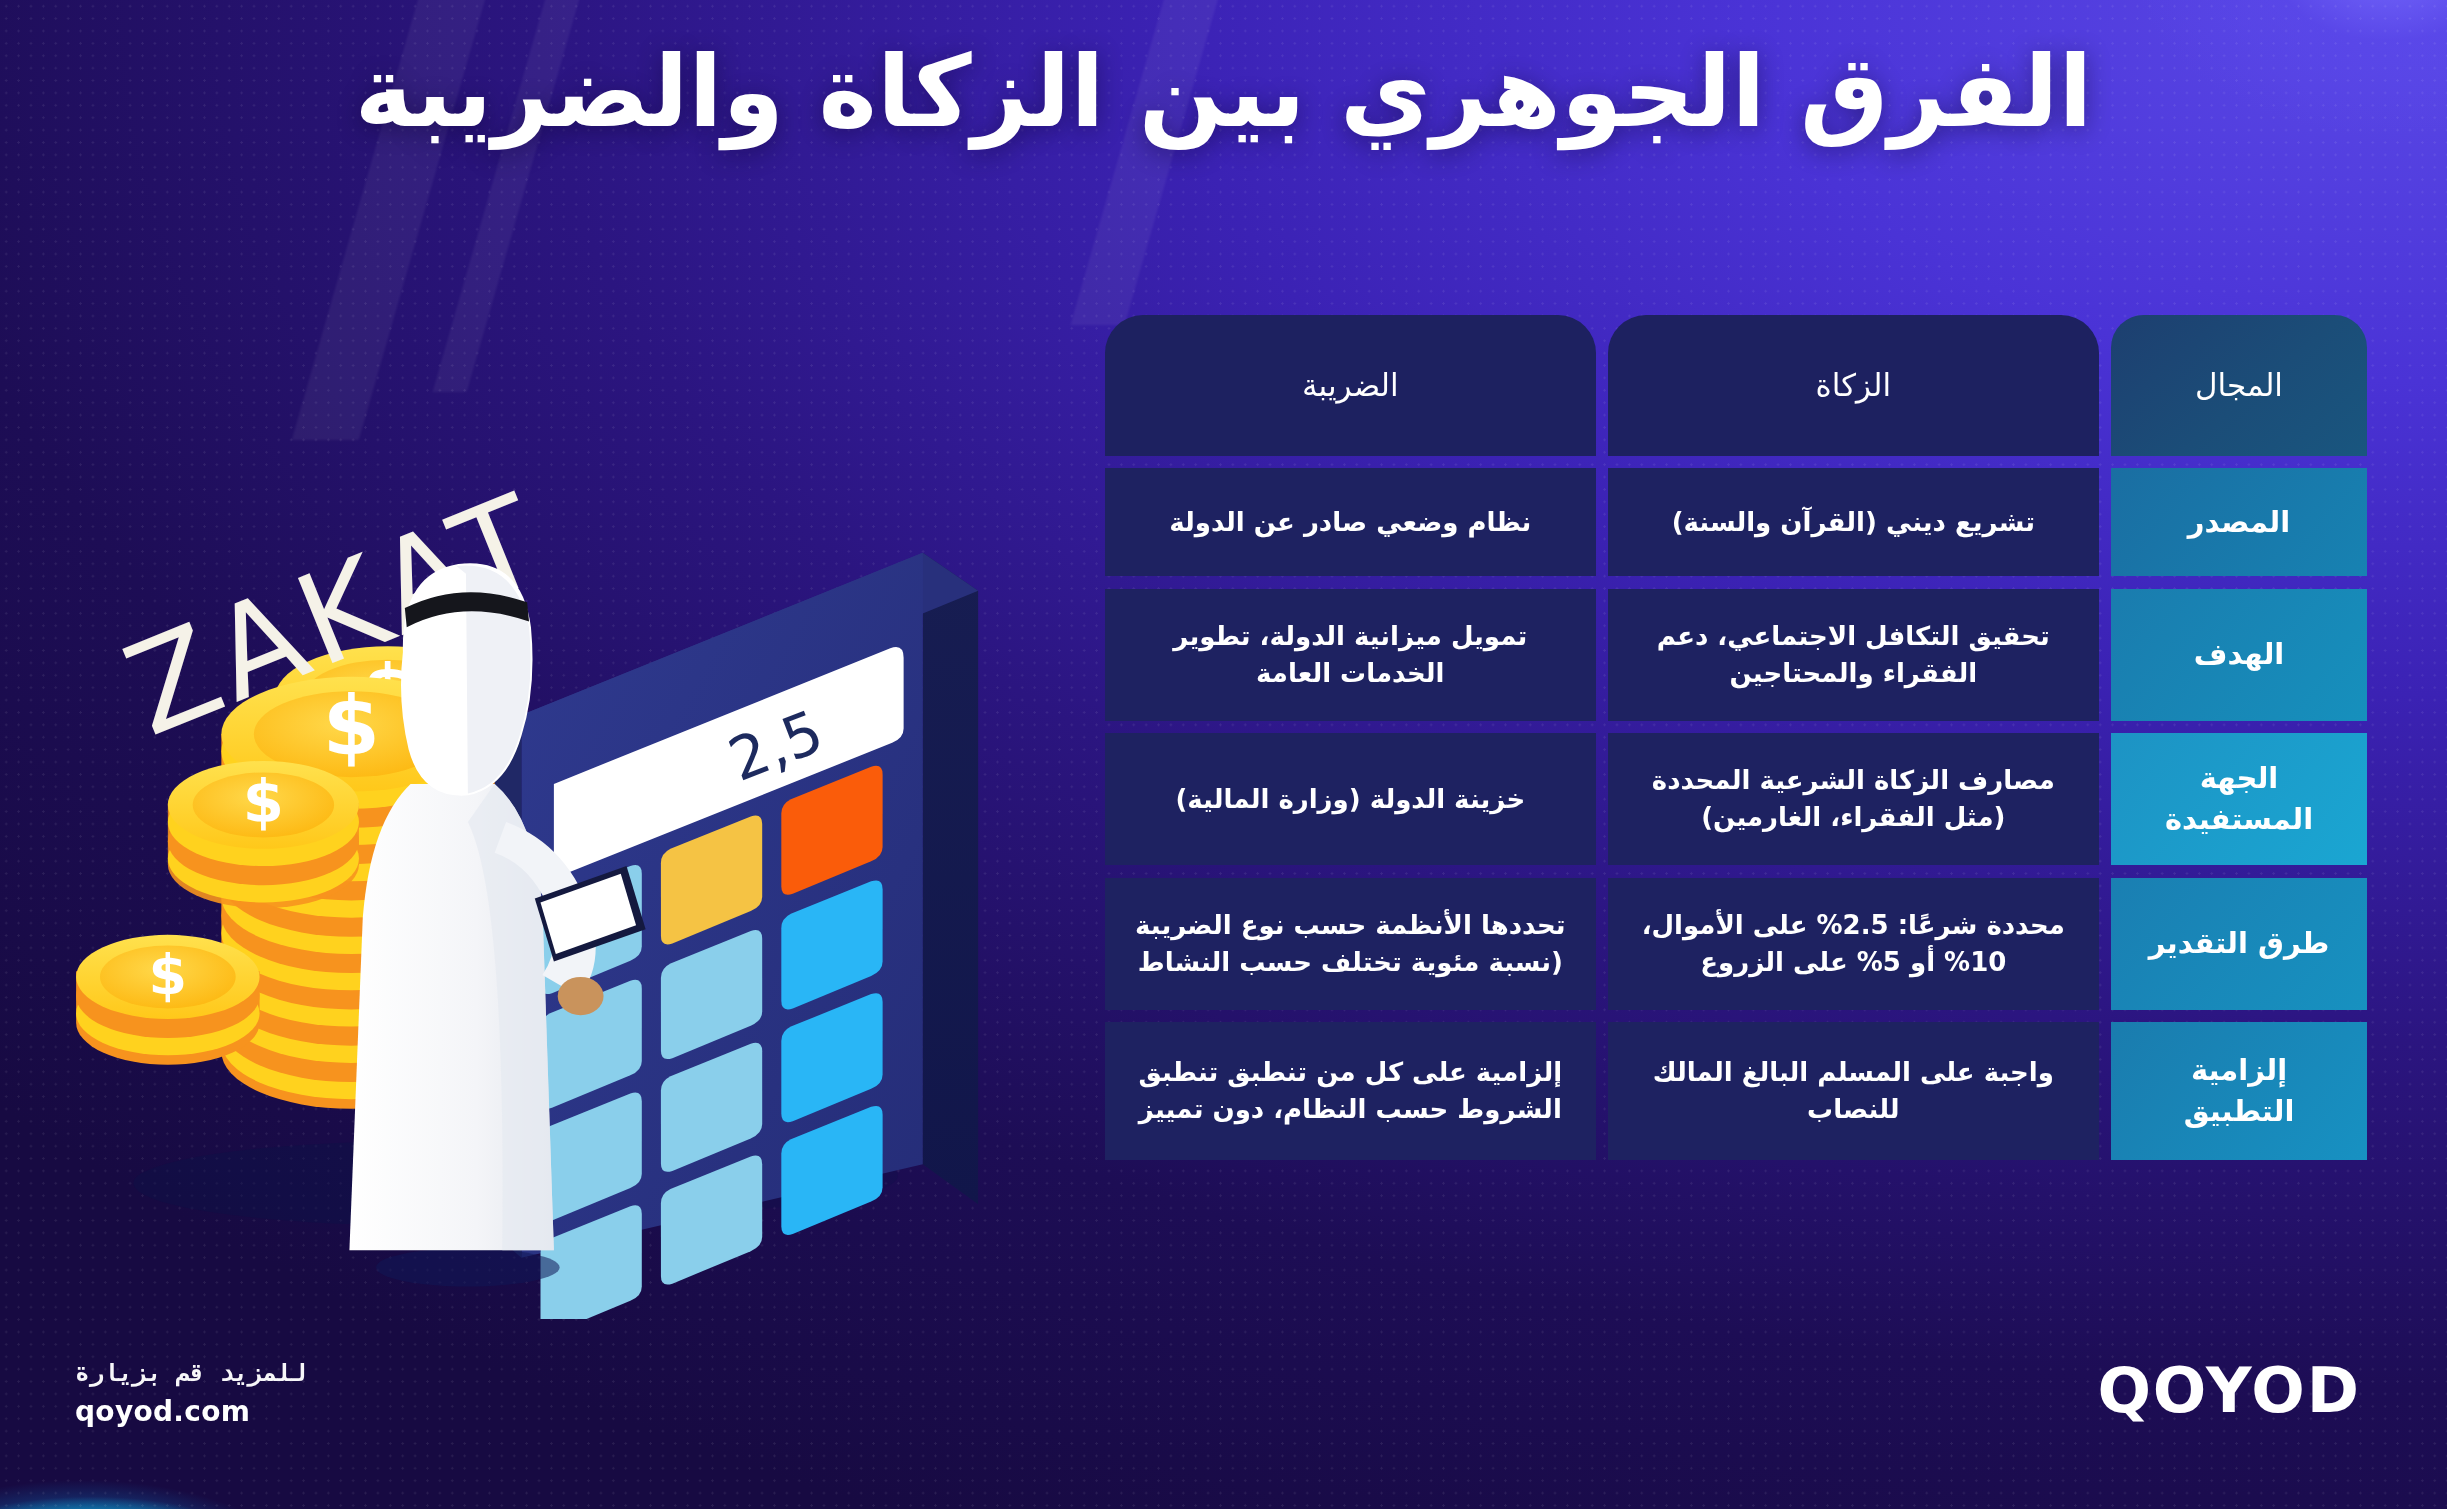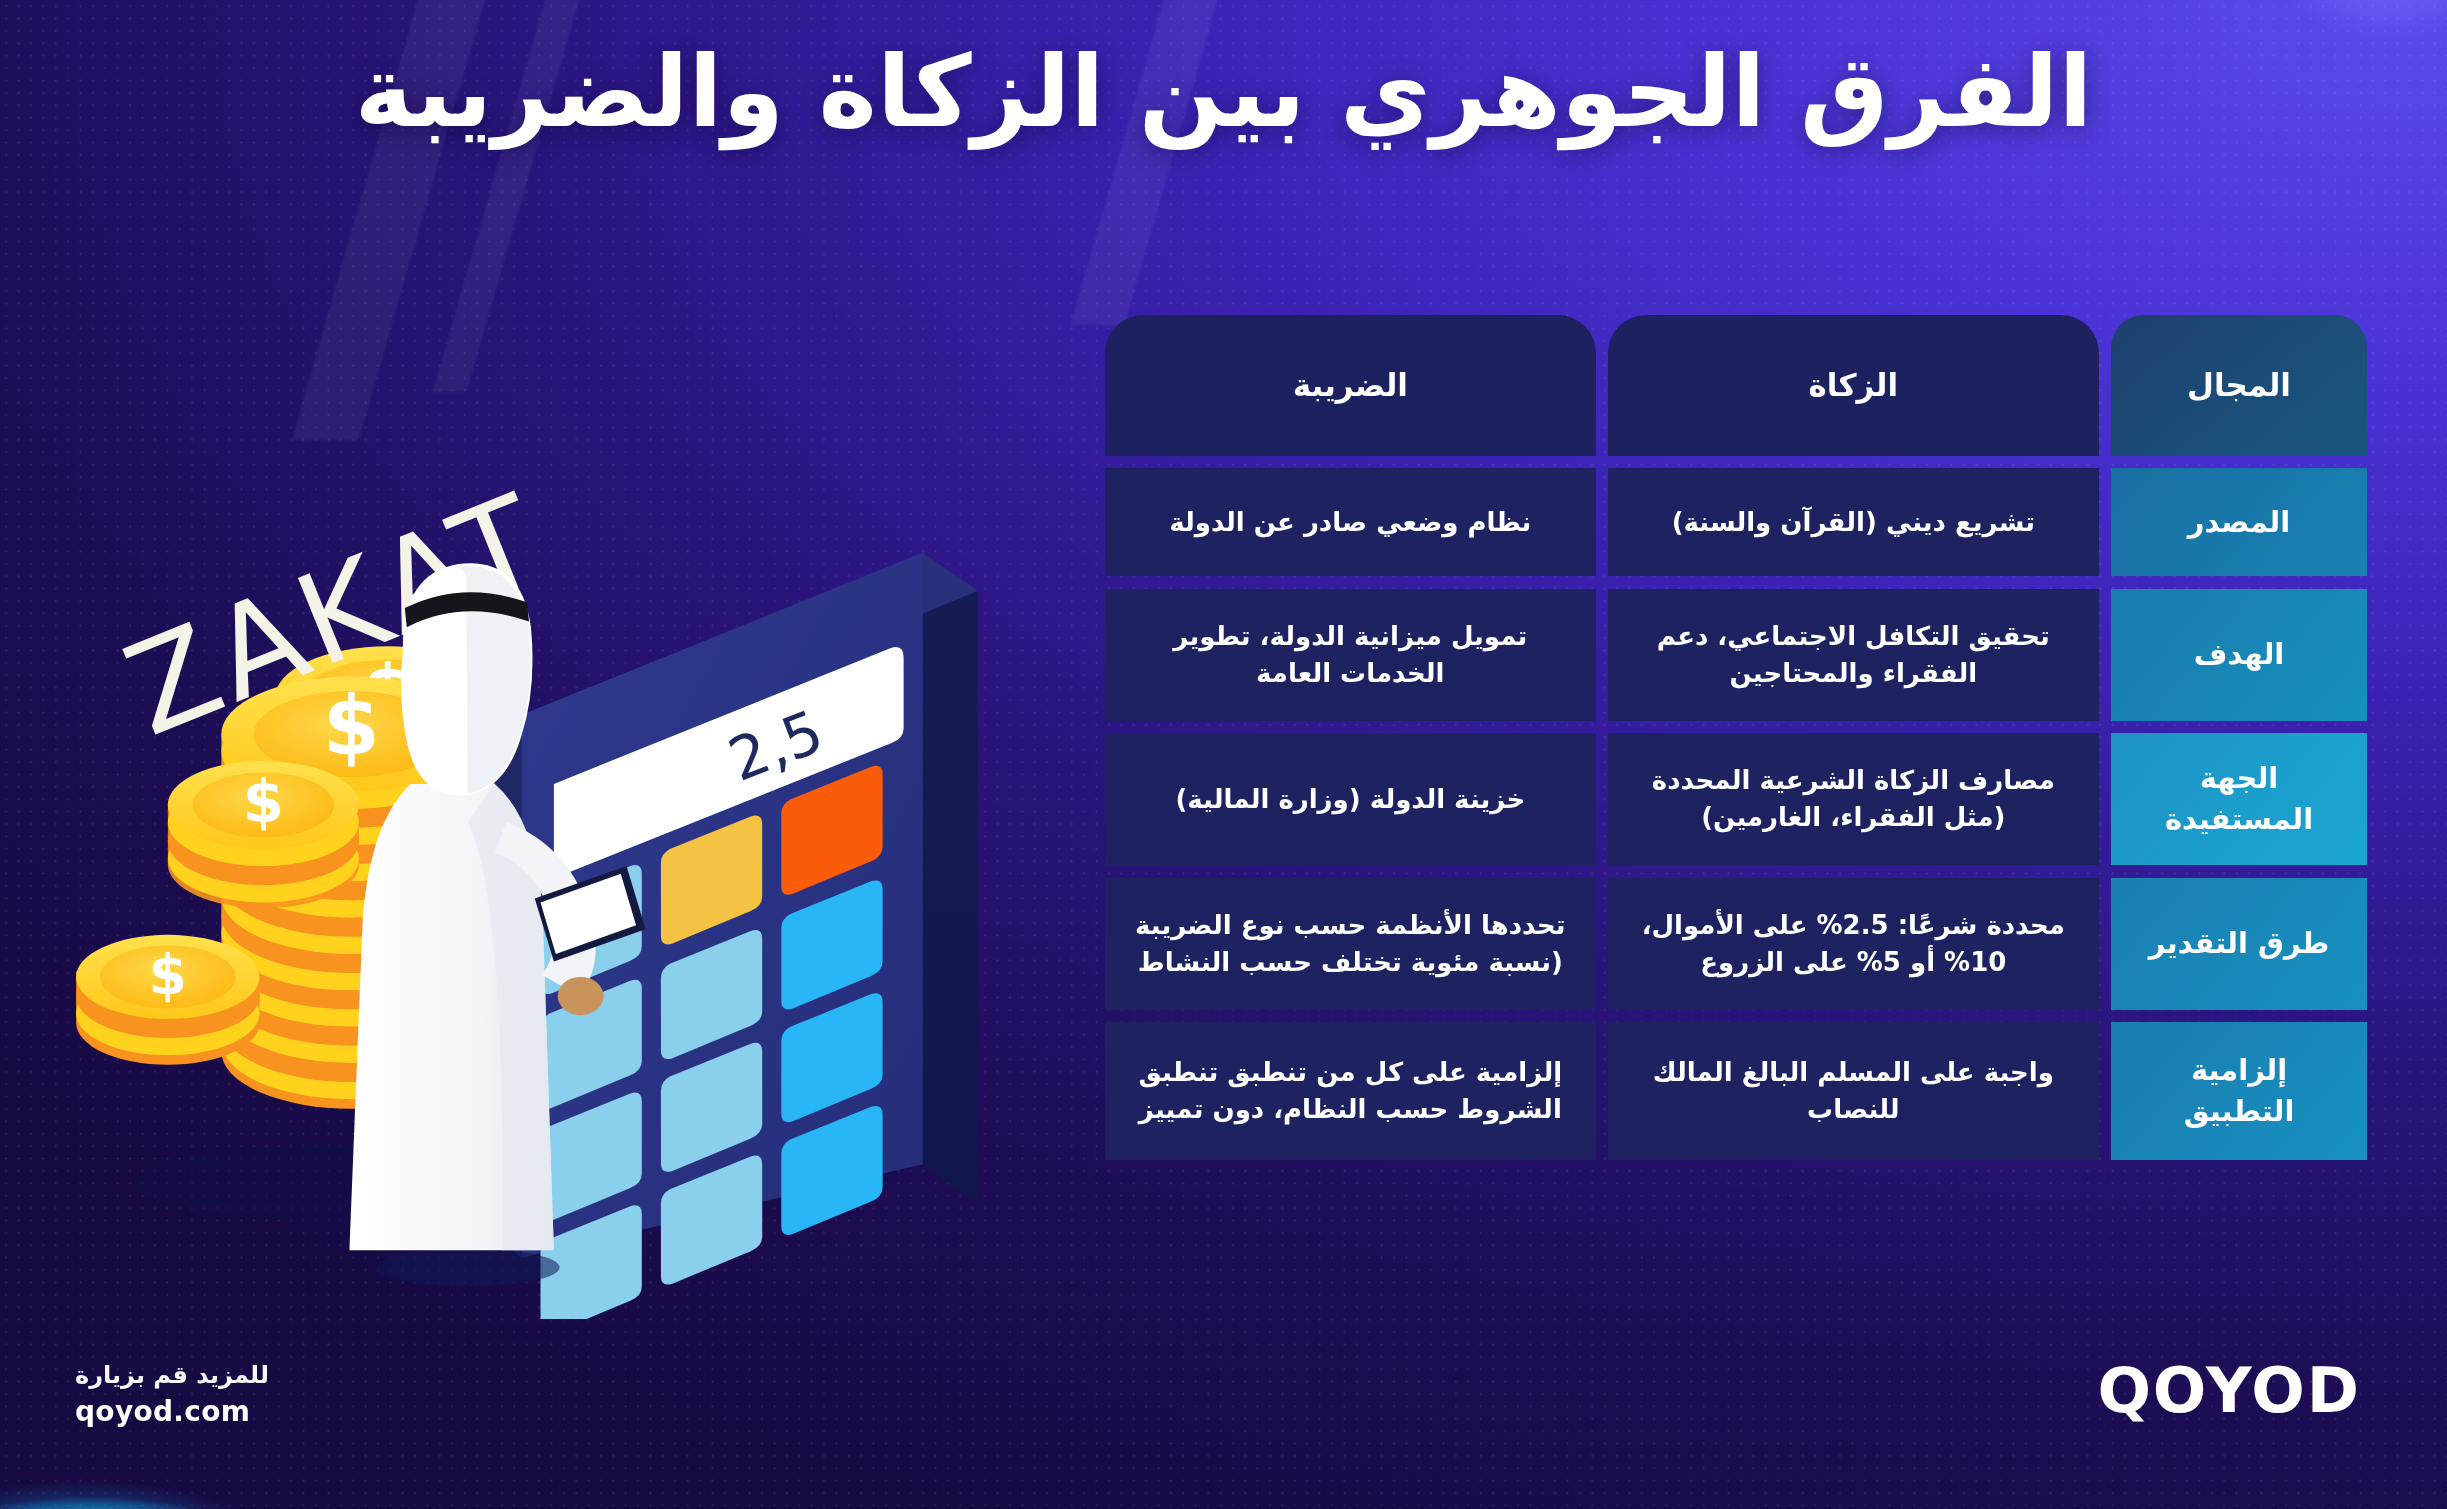--- a/index.html
+++ b/index.html
@@ -84,37 +84,37 @@
   .trow[data-row="4"] .c-field { background:linear-gradient(130deg,#1a7fb2 0%,#1791c0 100%); }
   .trow[data-row="5"] .c-field { background:linear-gradient(130deg,#1a7cae 0%,#1791c2 100%); }
 
   
   .c-data { background:#1e2261; }
   .trow[data-row="0"] .c-data {
     background:#1d2160;
     border-radius:38px 38px 0 0;
   }
 
-  .trow[data-row="0"] .cell { height:141px; font-size:31px; font-weight:bold; }
+  .trow[data-row="0"] .cell { height:141px; font-size:31px; font-weight:normal; }
   .trow[data-row="1"] .cell { height:108px; }
   .trow[data-row="2"] .cell { height:132px; }
   .trow[data-row="3"] .cell { height:132px; }
   .trow[data-row="4"] .cell { height:132px; }
   .trow[data-row="5"] .cell { height:138px; }
 
   
   #art { position:absolute; z-index:4; left:57px; top:287px; width:1032px; height:1032px; }
   #art svg { width:100%; height:100%; display:block; }
 
   
   #foot-left {
     position:absolute; z-index:6; left:75px; bottom:80px;
     color:#ffffff; text-align:left; line-height:1.25;
   }
-  #foot-left .fl-1 { font-size:24px; font-weight:600; opacity:.97; }
+  #foot-left .fl-1 { font-size:24px; font-weight:600; opacity:.97;font-family:Liberation Mono, monospace; }
   #foot-left .fl-2 { font-size:28px; font-weight:600; margin-top:3.8px; letter-spacing:0.3px; }
 
   #logo {
     position:absolute; z-index:6; right:86px; bottom:82px;
     color:#ffffff; font-size:63px; font-weight:bold;
     letter-spacing:1.9px; direction:ltr;
     display:flex; align-items:flex-end; gap:0;
   }
 </style>
 </head>

